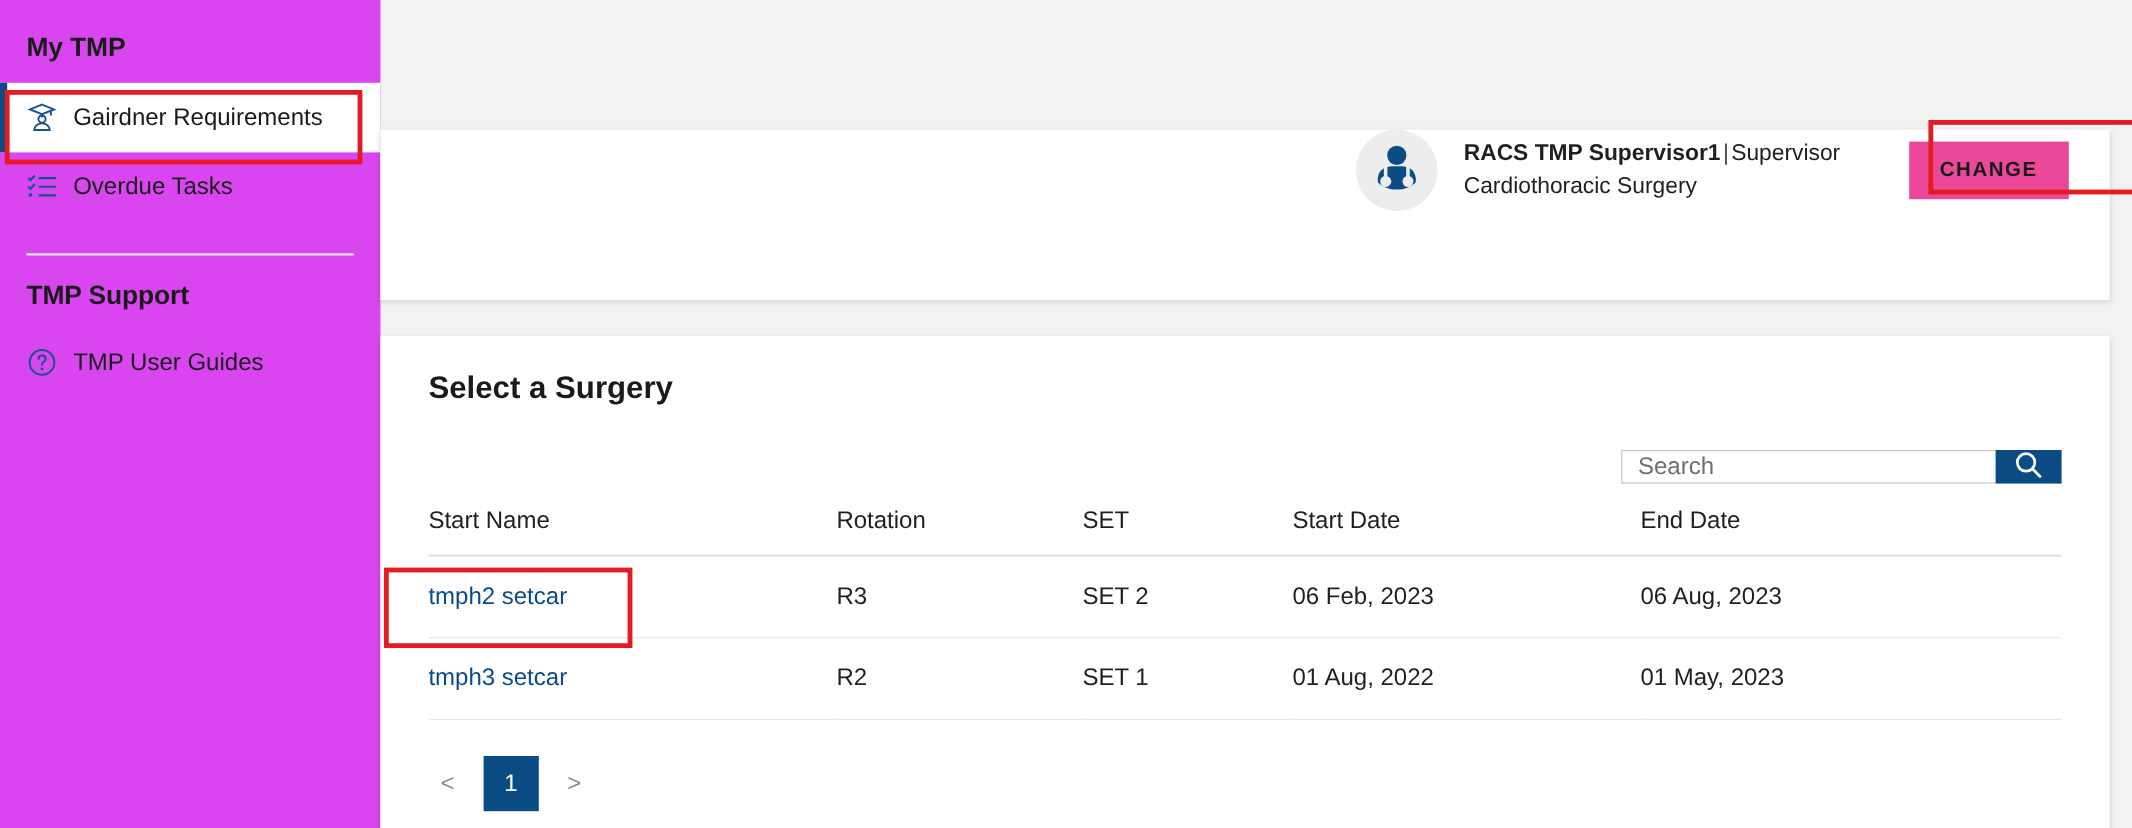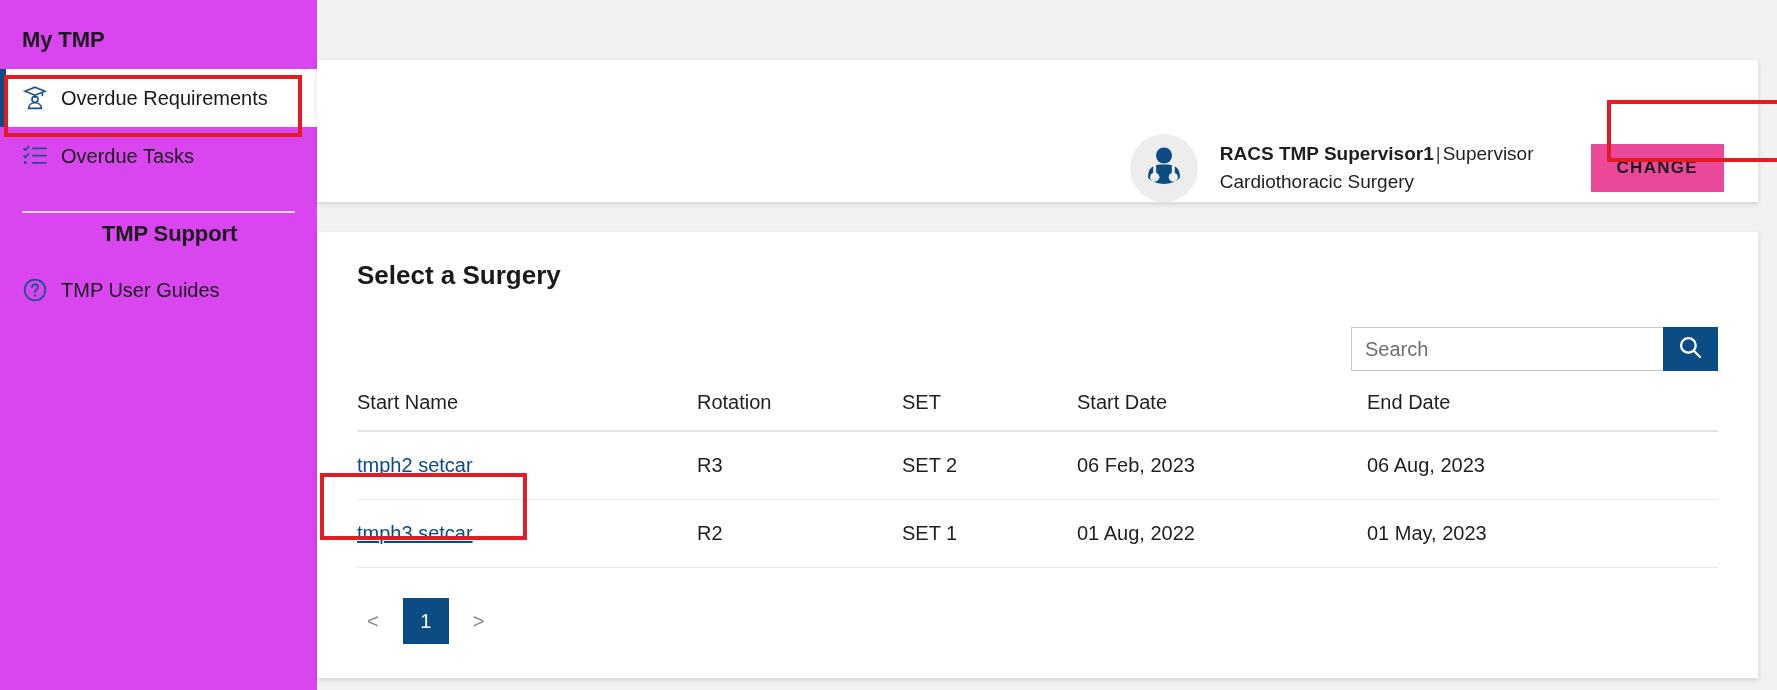--- a/index.html
+++ b/index.html
@@ -36,23 +36,22 @@
   .side-heading {
     font-size: 22px;
     font-weight: bold;
     color: #1a1a1a;
     padding: 0 0 0 22px;
     margin-bottom: 16px;
     letter-spacing: -0.1px;
   }
 
   .side-heading.support {
-    margin-top: 8px;
+    margin-top: 20px;
     margin-bottom: 14px;
-    text-align: center;
   }
 
   .nav-list { list-style: none; }
 
   .nav-item {
     display: flex;
     align-items: center;
     gap: 13px;
     height: 58px;
     padding-left: 22px;
@@ -98,24 +97,25 @@
   .card {
     background: #ffffff;
     box-shadow: 0 2px 5px rgba(0,0,0,0.14);
     position: relative;
   }
 
   
   .header-card {
     height: 142px;
     display: flex;
-    align-items: flex-end;
+    align-items: flex-start;
     justify-content: flex-end;
     padding-right: 27px;
     margin-bottom: 30px;
+    margin-top: 48px;
   }
 
   .user-block {
     display: flex;
     align-items: center;
     gap: 22px;
   }
 
   .avatar {
     width: 68px;
@@ -172,21 +172,21 @@
   }
 
   .search-row {
     display: flex;
     justify-content: flex-end;
     margin-bottom: 20px;
   }
 
   .search-group {
     display: flex;
-    height: 44px;
+    height: 28px;
     width: 367px;
   }
 
   .search-input {
     flex: 1;
     border: 1px solid #c9c9c9;
     border-right: none;
     font-family: "Liberation Sans", sans-serif;
     font-size: 20px;
     padding: 0 13px;
@@ -232,21 +232,20 @@
   }
 
   .col-name   { width: 340px; }
   .col-rot    { width: 205px; }
   .col-set    { width: 175px; }
   .col-start  { width: 290px; }
   .col-end    { width: auto; }
 
   .trainee-link {
     color: #0b4c84;
-    text-decoration: underline;
     cursor: pointer;
     font-size: 20px;
   }
 
   .name-cell { position: relative; }
 
   
   .pager {
     display: flex;
     align-items: center;
@@ -322,21 +321,21 @@
       <li class="nav-item active">
         <span class="ico">
           <svg width="26" height="26" viewBox="0 0 26 26" fill="none" stroke="currentColor" stroke-width="1.6">
             <path d="M13 2.2 23 6.2 13 10.2 3 6.2z" fill="none"></path>
             <path d="M13 10.6v2.4"></path>
             <circle cx="13" cy="14.2" r="3" fill="none"></circle>
             <path d="M6.6 23.4c0-3.4 2.9-5.6 6.4-5.6s6.4 2.2 6.4 5.6z" fill="none"></path>
             <path d="M20.4 7.6v3.6"></path>
           </svg>
         </span>
-        <span class="nav-label">Overdue Requirements</span>
+        <span class="nav-label">Gairdner Requirements</span>
       </li>
 
       <li class="nav-item">
         <span class="ico">
           <svg width="26" height="26" viewBox="0 0 26 26" fill="none" stroke="currentColor" stroke-width="1.8">
             <path d="M1.6 5.2 3.4 7.2 7 3.2"></path>
             <path d="M1.6 12.4 3.4 14.4 7 10.4"></path>
             <circle cx="3.3" cy="19.6" r="1.5" fill="currentColor" stroke="none"></circle>
             <path d="M10.2 5.4H24.6M10.2 12.6H24.6M10.2 19.8H24.6"></path>
           </svg>

